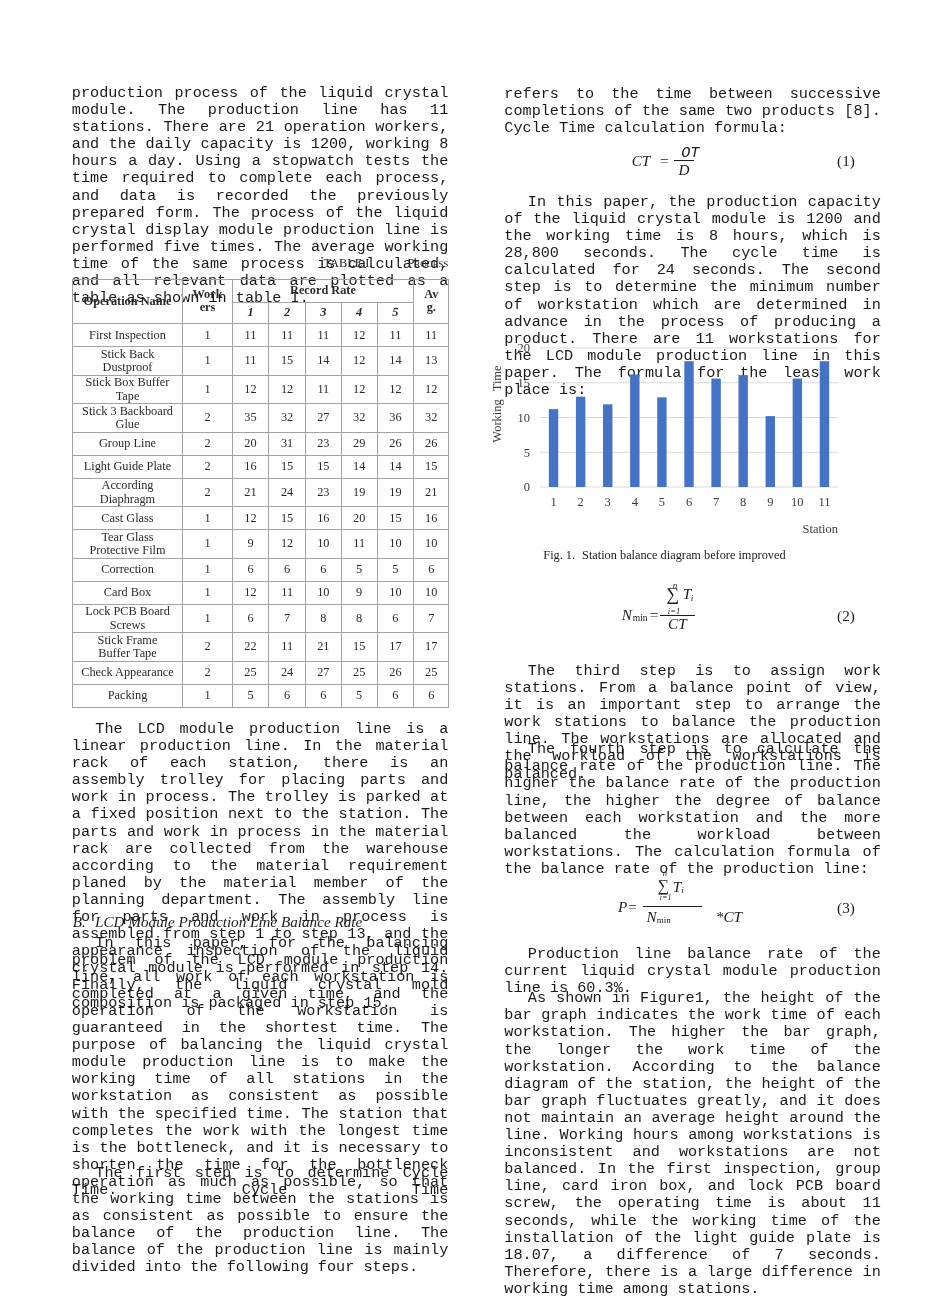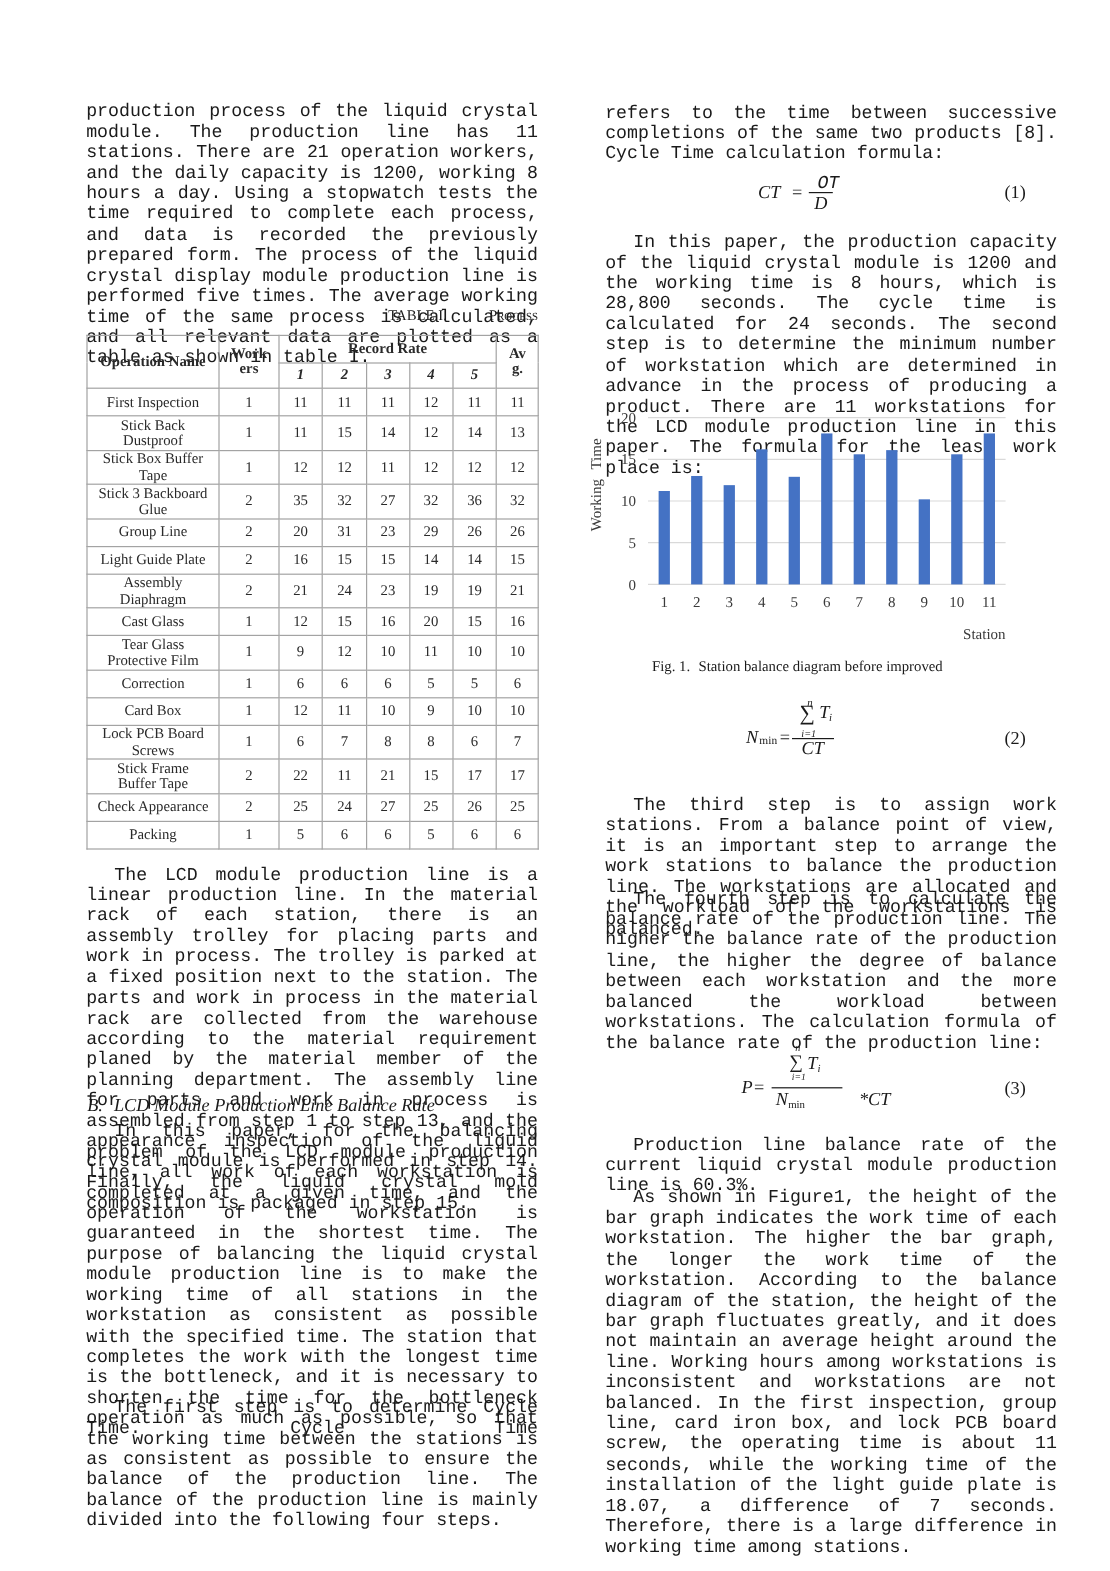--- a/index.html
+++ b/index.html
@@ -209,21 +209,21 @@
           <td>Light Guide Plate</td>
           <td>2</td>
           <td>16</td>
           <td>15</td>
           <td>15</td>
           <td>14</td>
           <td>14</td>
           <td>15</td>
         </tr>
         <tr class="double">
-          <td>Assembly
+          <td>According
 Diaphragm</td>
           <td>2</td>
           <td>21</td>
           <td>24</td>
           <td>23</td>
           <td>19</td>
           <td>19</td>
           <td>21</td>
         </tr>
         <tr class="single">

